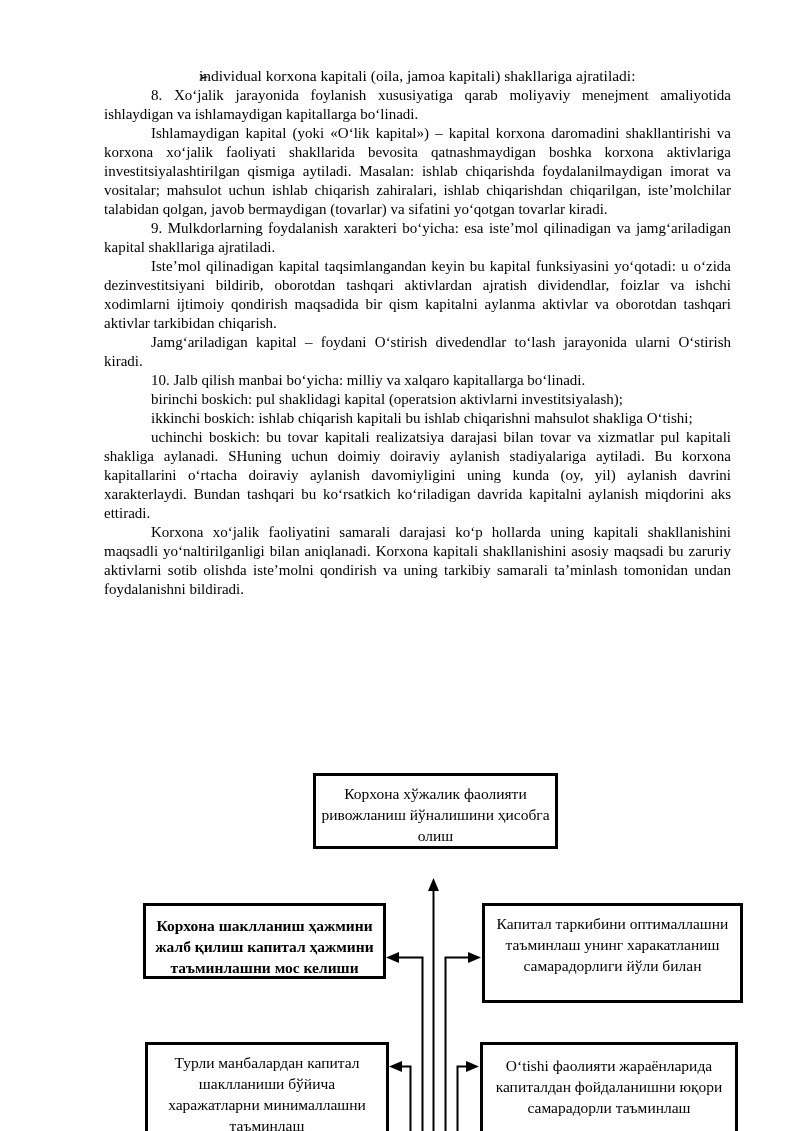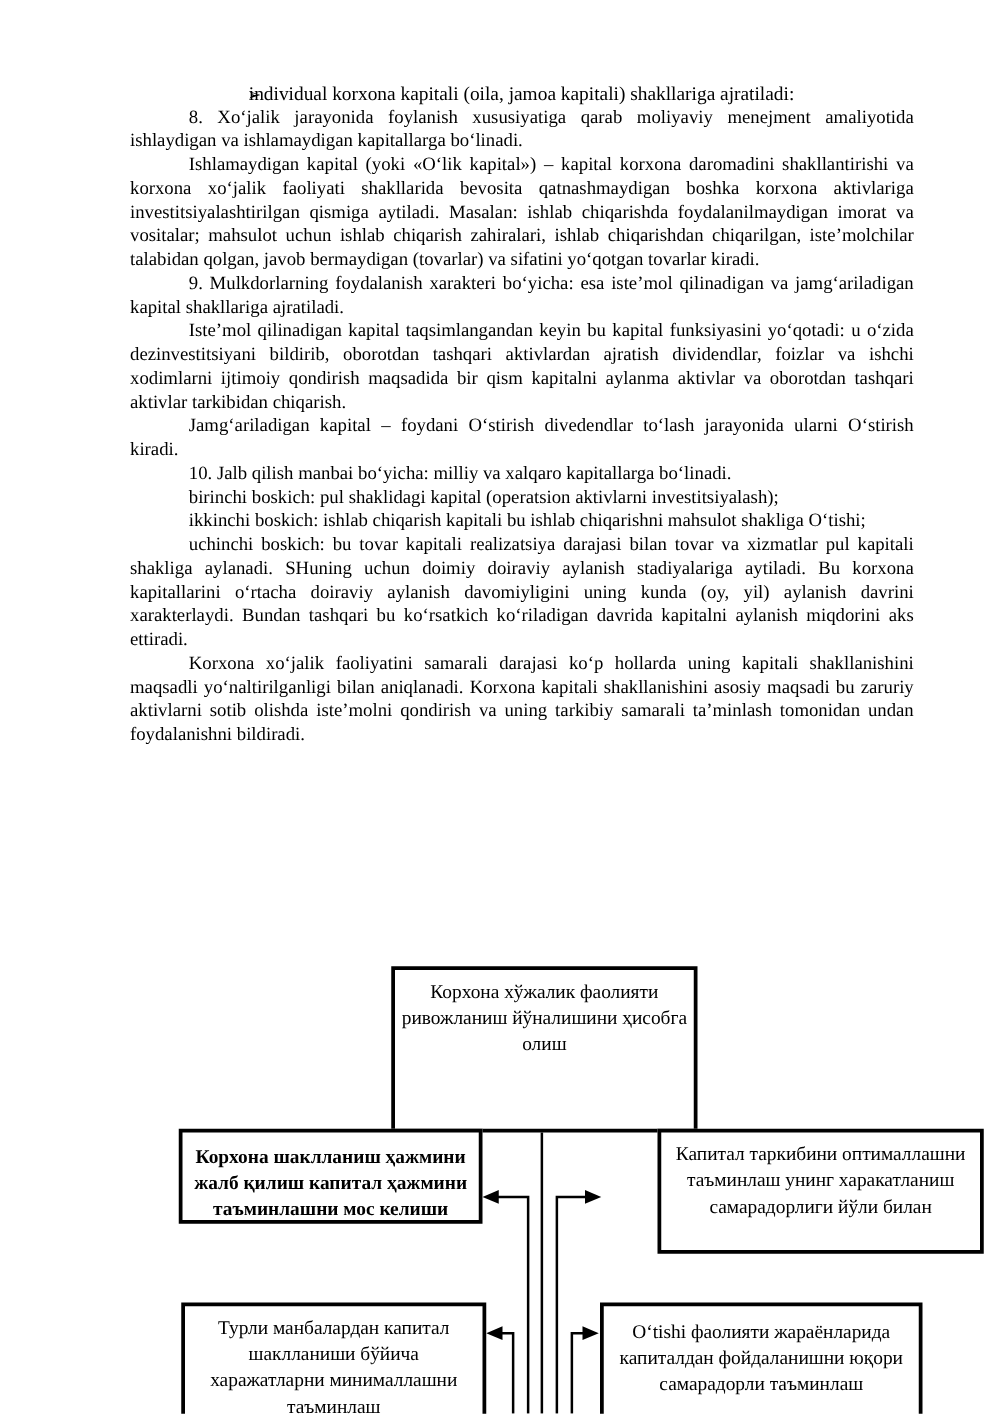--- a/index.html
+++ b/index.html
@@ -21,23 +21,23 @@
   }
   .bullet-marker {
     display:inline-block; width:48px; font-size:13px; vertical-align:baseline;
   }
   .diagram { position:absolute; left:0; top:0; width:800px; height:1131px; }
   .dbox {
     position:absolute; border:3px solid #000; box-sizing:border-box;
     background:#fff; text-align:center;
     font-size:15.5px; line-height:21px; padding:7px 5px;
   }
-  .dbox-top        { left:313px; top:773px; width:245px; height:133px; }
+  .dbox-top        { left:313px; top:773px; width:245px; height:76px; }
   .dbox-upper-left { left:143px; top:903px; width:243px; height:76px; padding-top:9px;font-weight:bold; }
-  .dbox-upper-right{ left:482px; top:903px; width:261px; height:100px;margin-left:44px; }
+  .dbox-upper-right{ left:482px; top:903px; width:261px; height:100px; }
   .dbox-lower-left { left:145px; top:1042px; width:244px; height:120px; }
   .dbox-lower-right{ left:480px; top:1042px; width:258px; height:120px; padding-top:10px; }
   .arrows { position:absolute; left:0; top:0; pointer-events:none; }
 </style>
 </head>
 <body>
 
 <div class="text-block">
   <p class="bullet-line"><span class="bullet-marker">➢</span><span>individual korxona kapitali (oila, jamoa kapitali) shakllariga ajratiladi:</span></p>
   <p class="para">8. Xoʻjalik jarayonida foylanish xususiyatiga qarab moliyaviy menejment amaliyotida ishlaydigan va ishlamaydigan kapitallarga boʻlinadi.</p>

